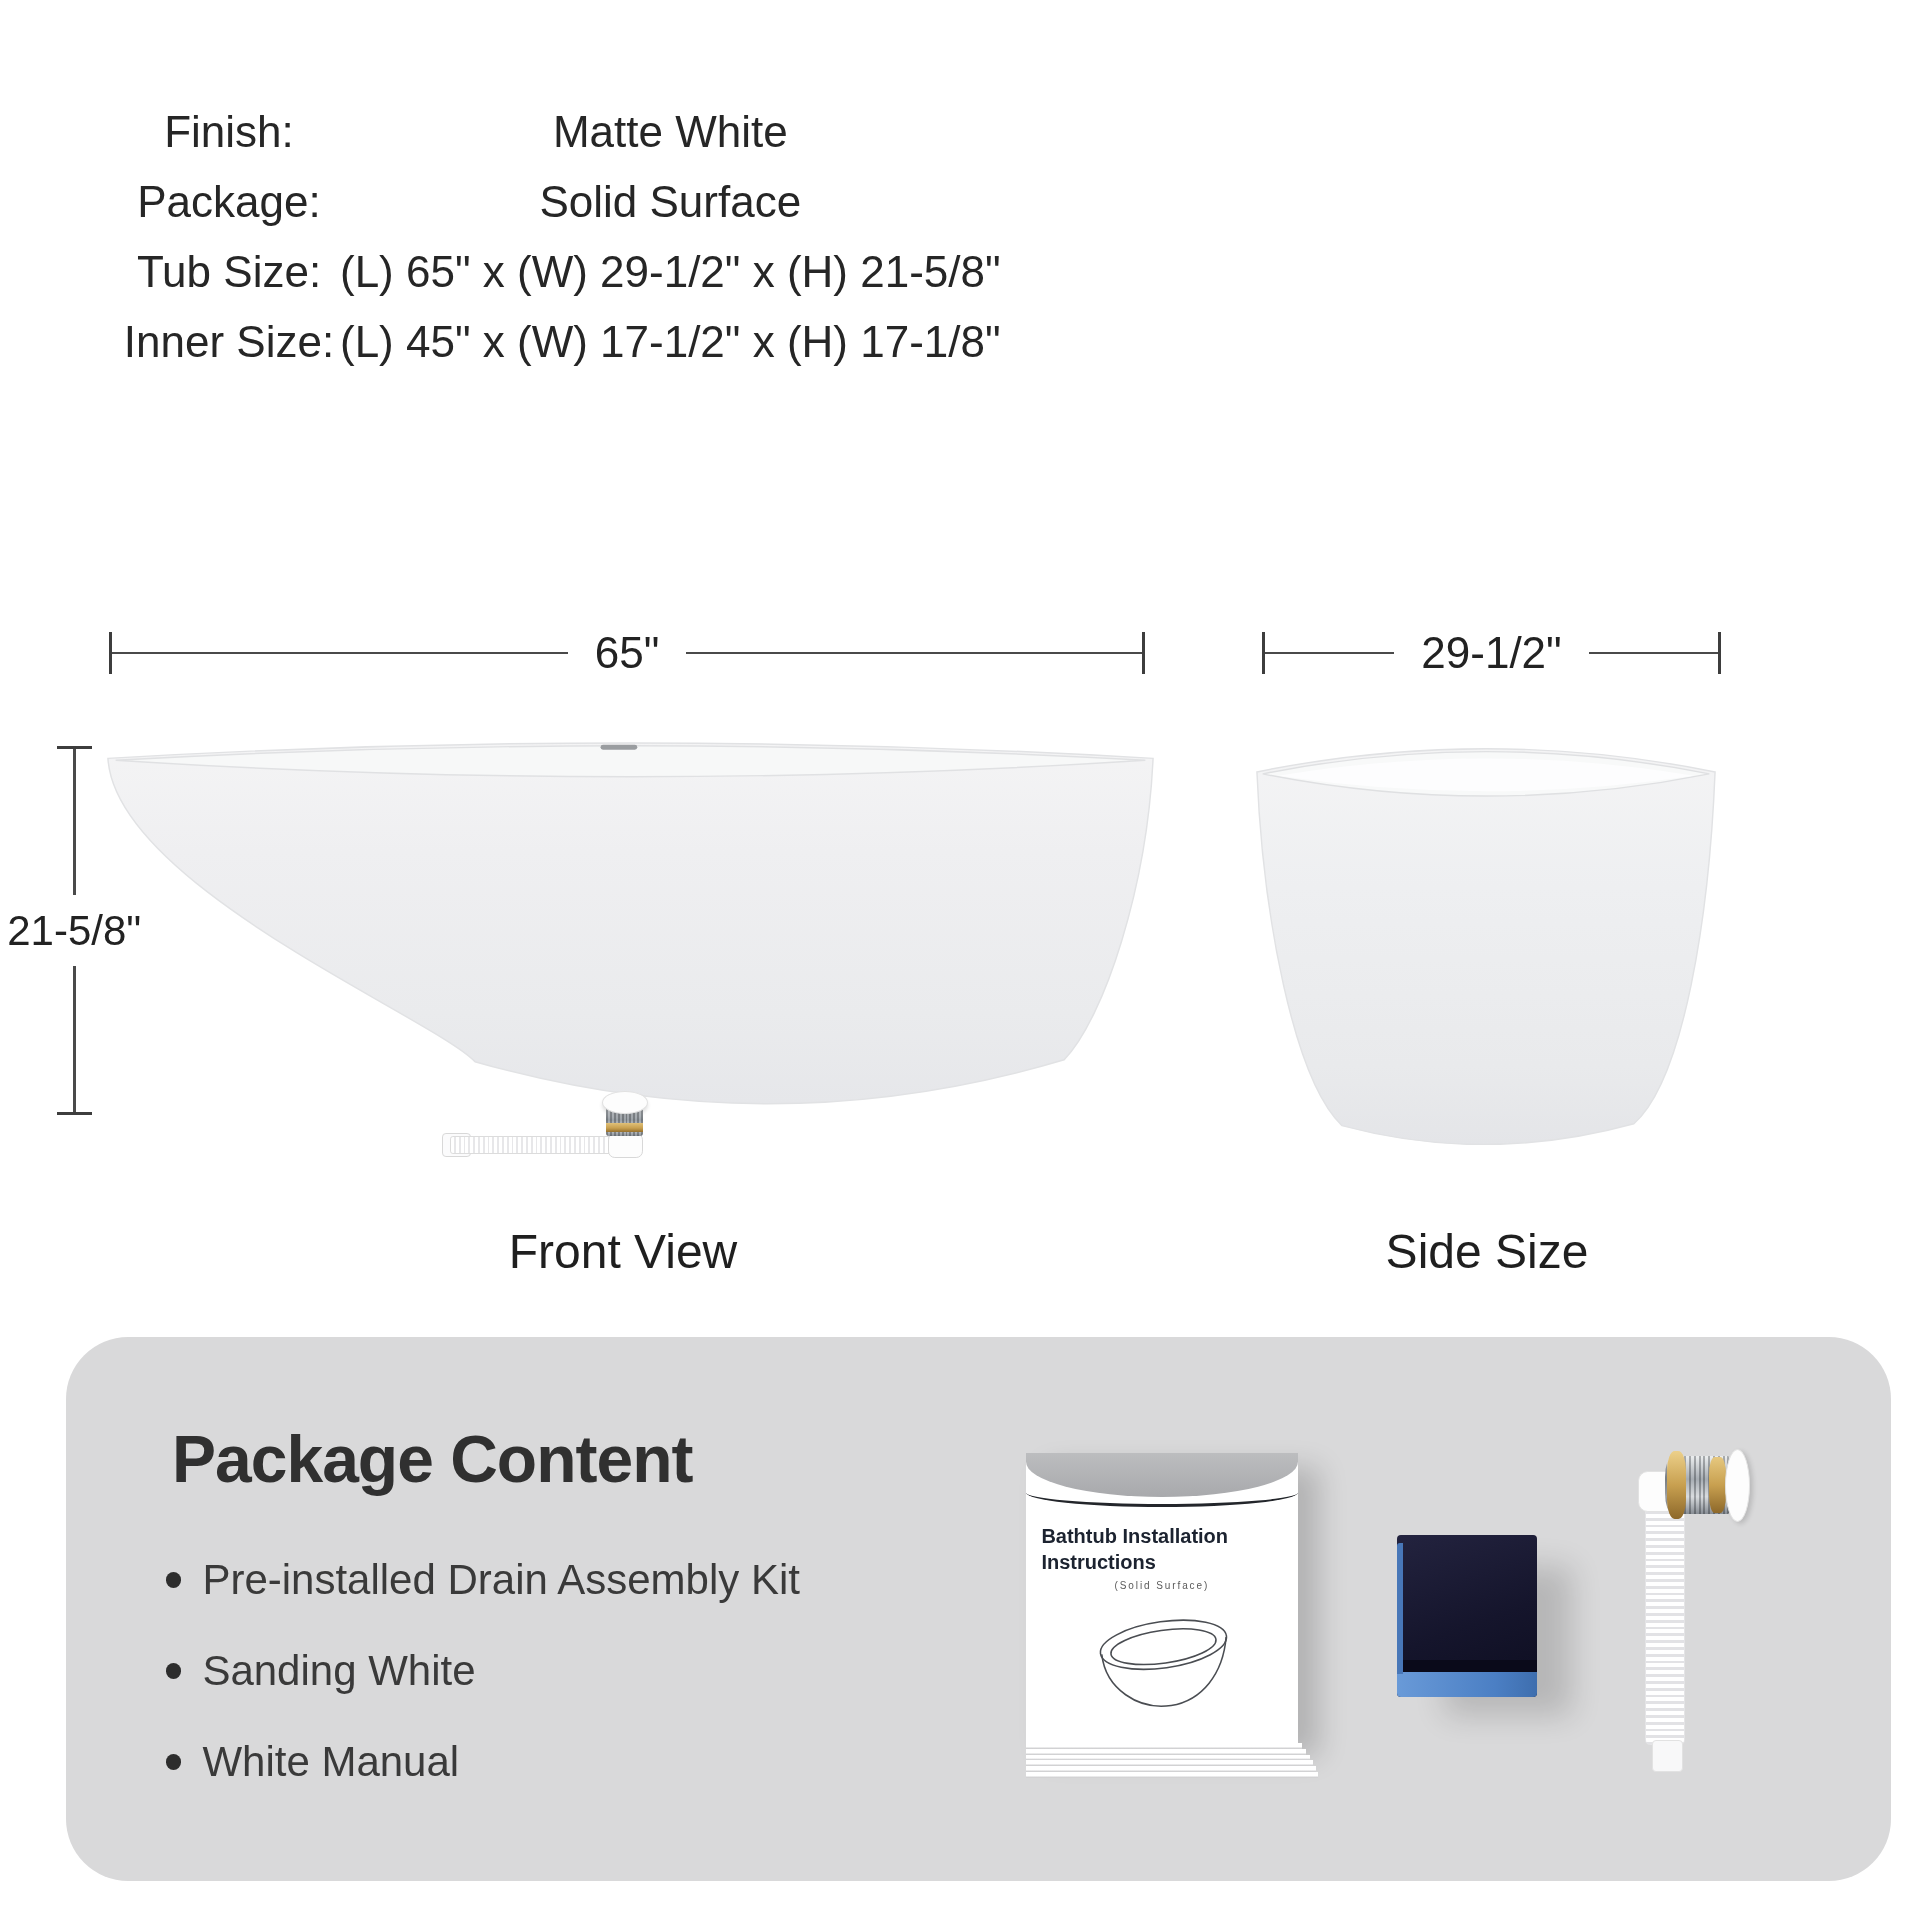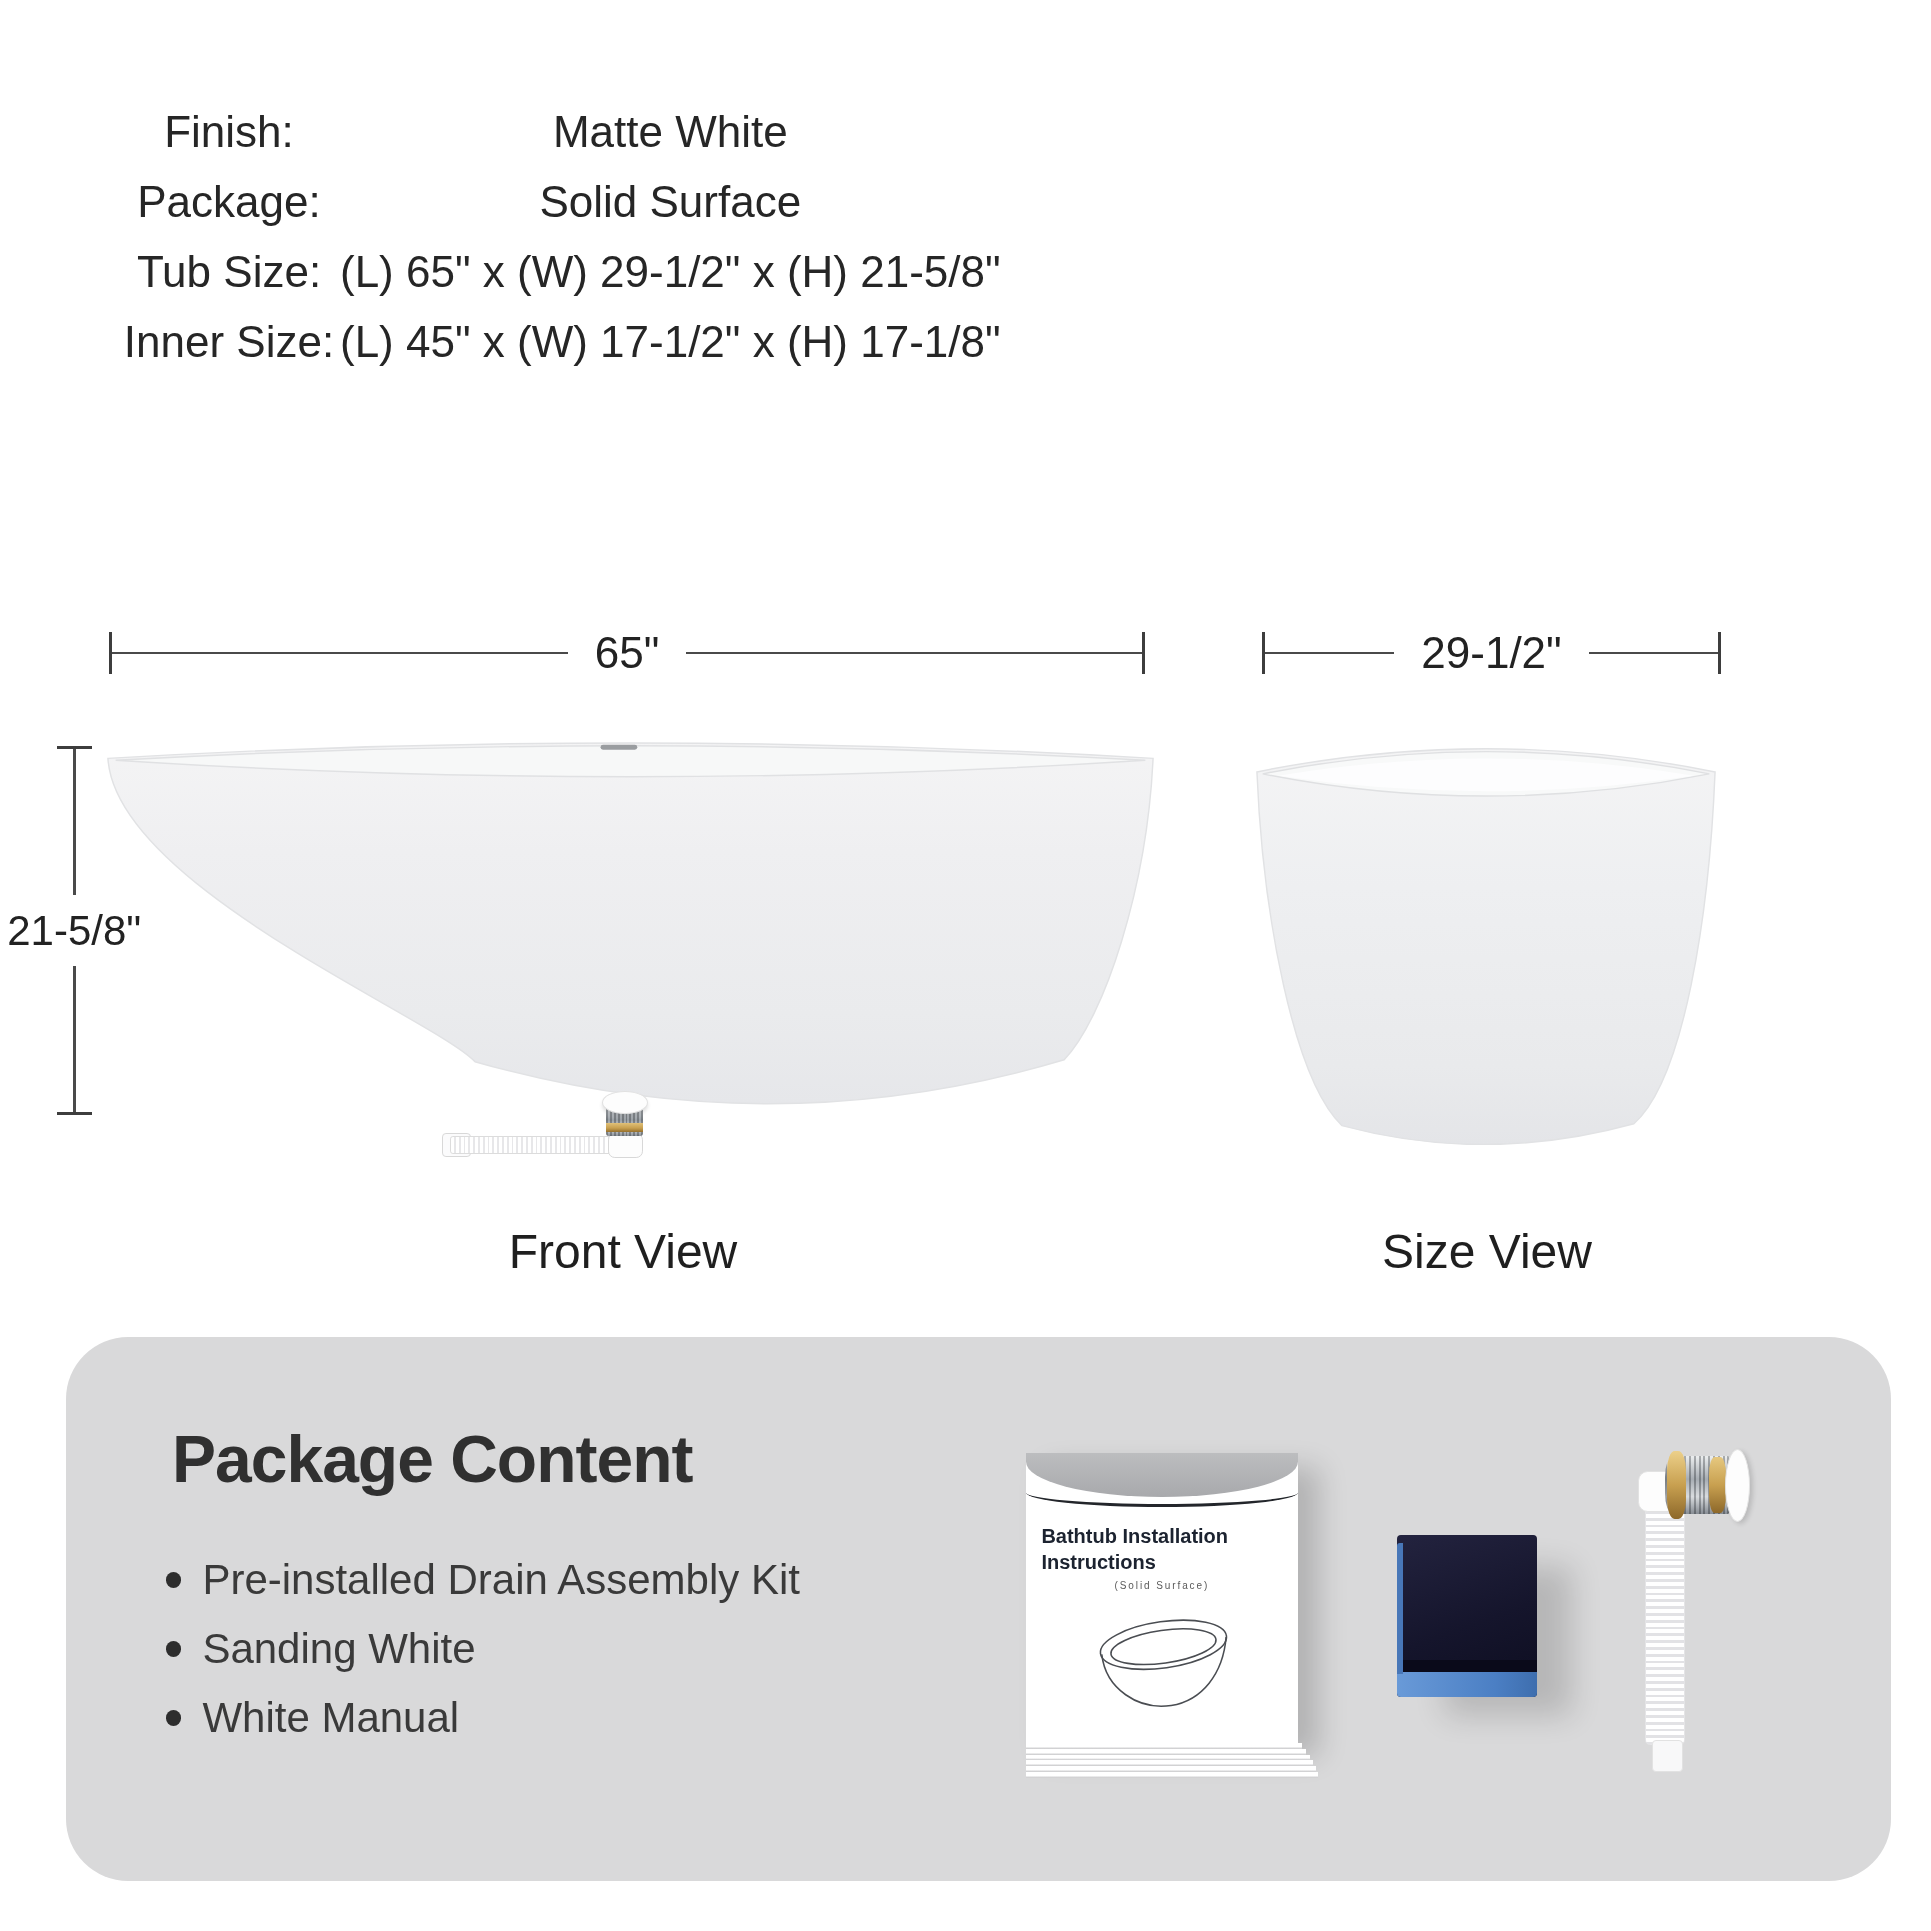--- a/index.html
+++ b/index.html
@@ -37,21 +37,21 @@
   .df-coupler{position:absolute;left:0;top:42px;width:27px;height:22px;background:#fbfbfc;border:1px solid #d8d8d8;border-radius:3.9px;}
   .df-elbow{position:absolute;left:166px;top:42px;width:33px;height:23px;background:#fdfdfd;border:1px solid #d8d8d8;border-radius:6.8px;}
   .df-body{position:absolute;left:164px;top:16.4px;width:37px;height:29px;border-radius:2.9px;
     background:linear-gradient(180deg,#dfe2e5,#9aa0a6 45%,#d4d7da 75%,#8c9298),
                repeating-linear-gradient(90deg,rgba(60,64,68,.35) 0 1.9px,rgba(255,255,255,0) 1.9px 3.9px);background-blend-mode:multiply;}
   .df-brass{position:absolute;left:164px;top:32px;width:37px;height:8.7px;background:linear-gradient(180deg,#e0c078,var(--brass,#c8a050) 55%,#96702c);}
   .df-cap{position:absolute;left:160px;top:0;width:44px;height:21px;border-radius:50%;background:#fdfdfd;border:1px solid #e1e1e1;box-shadow:0 2.9px 3.9px rgba(0,0,0,.12);}
   
   .package-box{position:absolute;left:66px;top:1337px;width:1825px;height:544px;border-radius:62px;background:var(--panel-gray,#d9d9da);}
   .pkg-title{position:absolute;left:172px;top:1421px;font-size:66px;font-weight:bold;color:#303030;letter-spacing:-1px;}
-  .pkg-list{position:absolute;left:166px;top:1556px;display:flex;flex-direction:column;gap:21px;font-size:42px;color:#3a3a3a;}
+  .pkg-list{position:absolute;left:166px;top:1556px;display:flex;flex-direction:column;gap:43px;font-size:42px;color:#3a3a3a;}
   .pkg-item{display:flex;align-items:center;}
   .pkg-item .dot{width:15.4px;height:15.4px;border-radius:50%;background:#2d2d2d;margin-right:21px;flex:0 0 auto;}
   
   .booklet{position:absolute;left:1026px;top:1453px;width:272px;height:326px;}
   .bk-cover{position:absolute;left:0;top:0;width:272px;height:290px;background:#ffffff;box-shadow:21px 13.5px 27px rgba(0,0,0,.18);}
   .bk-arc{position:absolute;left:0;top:0;width:100%;height:44px;background:linear-gradient(180deg,#bcbdbf,#a8a9ac);
     border-bottom-left-radius:50% 80%;border-bottom-right-radius:50% 80%;}
   .bk-arc-line{position:absolute;left:0;top:39px;width:100%;height:11.6px;border-bottom:3.9px solid #23262b;
     border-bottom-left-radius:50% 100%;border-bottom-right-radius:50% 100%;}
   .bk-title{position:absolute;left:15.4px;top:70px;width:241px;text-align:left;font-size:20px;line-height:1.3;font-weight:bold;color:#1c2330;}
@@ -154,21 +154,21 @@
         <stop offset="0.8" stop-color="#e9eaec"></stop>
         <stop offset="1" stop-color="#e4e5e8"></stop>
       </linearGradient>
     </defs>
     <path d="M 2,32 Q 239,-16 476,32 C 470,180 444,350 392,396 Q 239,438 90,398 C 40,350 8,180 2,32 Z" fill="url(#tubGradS)" stroke="#e1e2e4" stroke-width="1.5"></path>
     <path d="M 8,34 Q 239,-12 470,34 Q 239,80 8,34 Z" fill="#f8f9f9" stroke="#dfe0e2" stroke-width="1.5"></path>
     <path d="M 24,36 Q 239,0 454,36 Q 239,68 24,36 Z" fill="#fdfdfe"></path>
   </svg>
 
   <div class="caption front">Front View</div>
-  <div class="caption side">Size View</div>
+  <div class="caption side">Side Size</div>
 
   <div class="package-box"></div>
   <div class="pkg-title">Package Content</div>
 
   <div class="pkg-list">
     <div class="pkg-item">
       <span class="dot"></span>
       <span>Pre-installed Drain Assembly Kit</span>
     </div>
     <div class="pkg-item">

